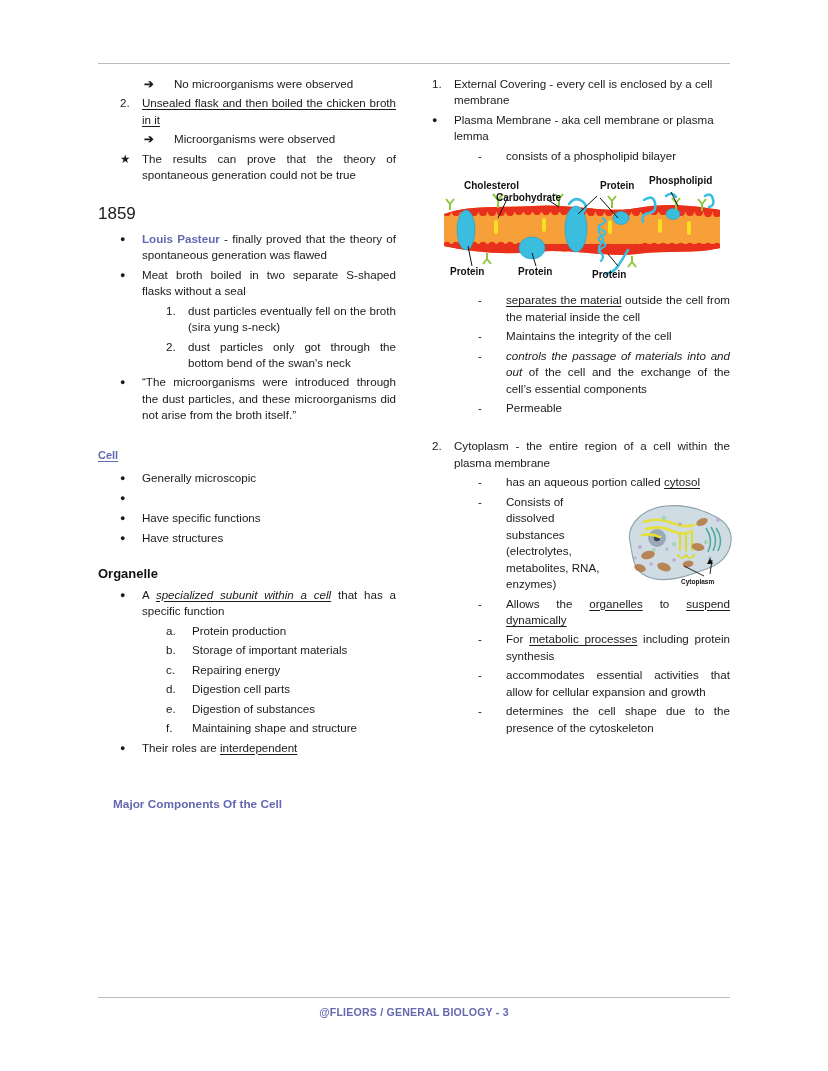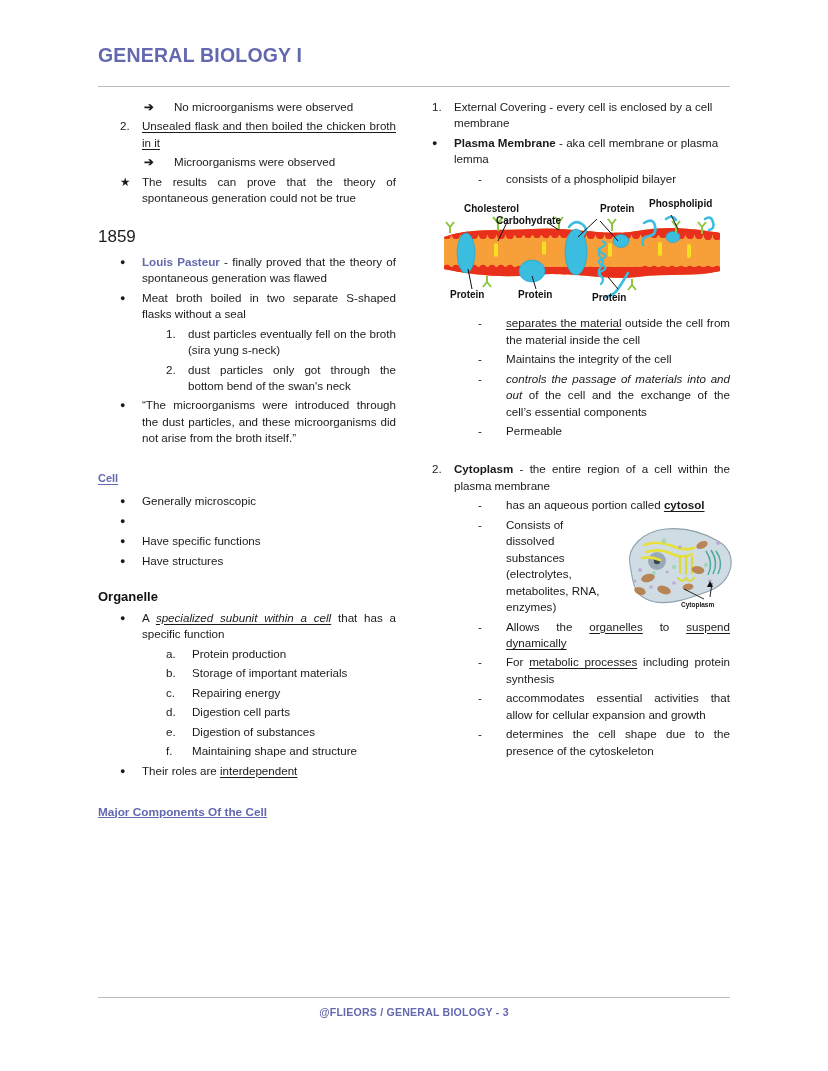--- a/index.html
+++ b/index.html
@@ -71,21 +71,21 @@
   .lvl-arrow > .mk { width: 30px; font-weight: bold; }
   .lvl-alpha > .mk { width: 26px; }
 
   .ind-0 { margin-left: 0px; }
   .ind-1 { margin-left: 22px; }
   .ind-2 { margin-left: 46px; }
   .ind-3 { margin-left: 68px; }
 
   .sp-3 { margin-top: 3px; }
 
-  .bold { font-weight: bold; }
+  .bold { font-weight: normal; }
   .u { text-decoration: underline; text-underline-offset: 2px; }
   .it { font-style: italic; }
   .accent { color: #6468ae; font-weight: bold; }
 
   .year {
     font-size: 17px;
     font-weight: normal;
     margin: 18px 0 5px 0;
   }
   .sect-head-accent {
@@ -99,22 +99,21 @@
   .sect-head-black {
     font-size: 13px;
     font-weight: bold;
     color: #111;
     margin: 0 0 3px 0;
   }
   .sect-head-plain-accent {
     font-size: 11.8px;
     font-weight: bold;
     color: #6468ae;
-    margin: 0;
-    text-decoration: underline;
+    margin: 15px;
   }
   
   .footer-rule {
     position: absolute;
     left: 98px; top: 997px;
     width: 632px; height: 1px;
     background: #bbbbbb;
   }
   .footer-text {
     position: absolute;
@@ -139,21 +138,20 @@
     width: 118px; height: 92px;
     margin: 4px -6px 0 4px;
     shape-outside: margin-box;
   }
 </style>
 </head>
 <body>
 
 <div class="page">
 
-  <div class="doc-title">GENERAL BIOLOGY I</div>
   <div class="rule"></div>
 
   <div class="cols">
 
     <div class="col">
 
       <div class="row lvl-arrow ind-2">
         <span class="mk">➔</span>
         <span class="tx just">No microorganisms were observed</span>
       </div>

